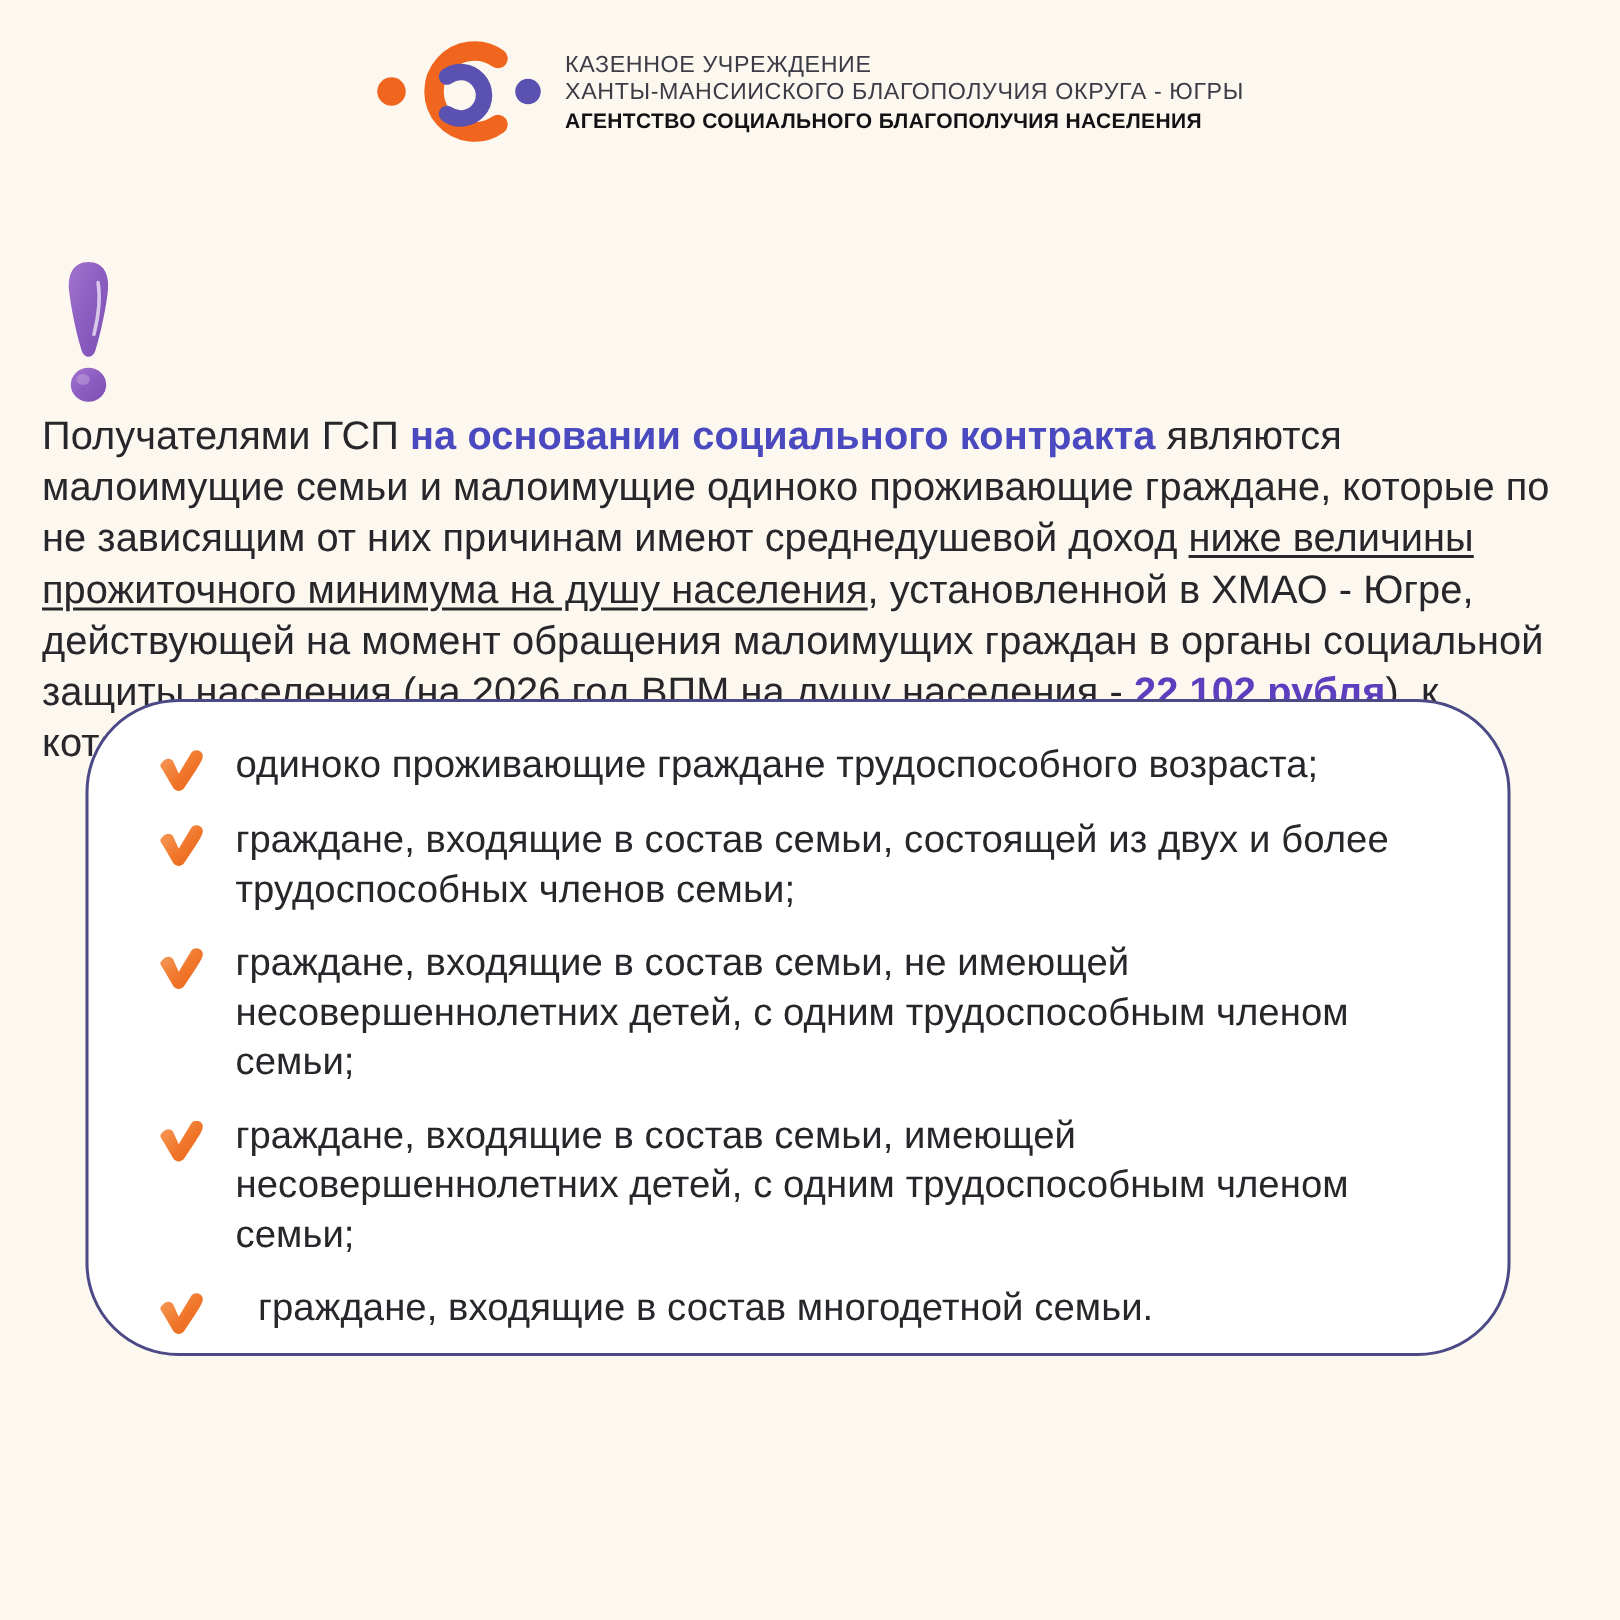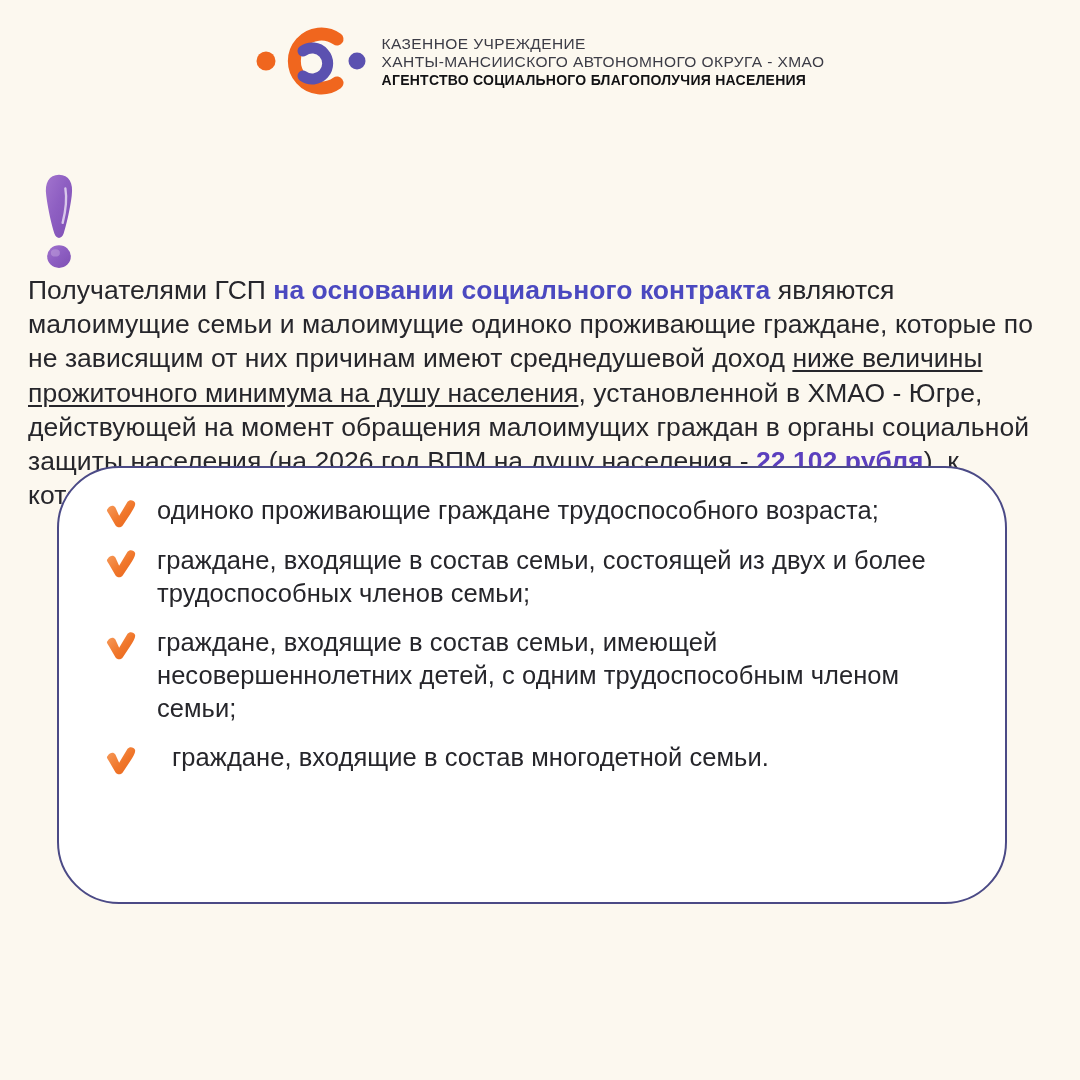--- a/index.html
+++ b/index.html
@@ -165,21 +165,21 @@
         <path d="M 81 15 A 27 27 0 1 0 81 59" fill="none" stroke="#F0661E" stroke-width="13" stroke-linecap="round"></path>
 
         <path d="M 47 27 A 15.5 15.5 0 1 1 47 52" fill="none" stroke="#5B51B0" stroke-width="11" stroke-linecap="round"></path>
 
         <circle cx="101" cy="37" r="8.5" fill="#5B51B0"></circle>
       </svg>
     </div>
 
     <div class="logo-text">
       <div class="logo-line1">КАЗЕННОЕ УЧРЕЖДЕНИЕ</div>
-      <div class="logo-line2">ХАНТЫ-МАНСИИСКОГО АВТОНОМНОГО ОКРУГА - ХМАО</div>
+      <div class="logo-line2">ХАНТЫ-МАНСИИСКОГО БЛАГОПОЛУЧИЯ ОКРУГА - ЮГРЫ</div>
       <div class="logo-line3">АГЕНТСТВО СОЦИАЛЬНОГО БЛАГОПОЛУЧИЯ НАСЕЛЕНИЯ</div>
     </div>
 
   </div>
 </div>
 
 <div class="intro">
 
   <div class="excl-wrap">
     <svg viewBox="0 0 44 110" width="40" height="100" aria-hidden="true">
@@ -223,20 +223,28 @@
 
     <li>
       <span class="check-wrap">
         <svg viewBox="0 0 34 30" width="32" height="28" aria-hidden="true">
           <path d="M3 9 C5 6 9 5 11 8 L15 17 L24 2 C26 -1 31 0 32 3 C33 6 30 10 27 15 L19 27 C17 30 13 30 11 27 L4 15 C2 12 1 11 3 9 Z" fill="url(#og1)"></path>
         </svg>
       </span>
       <span class="item-text">граждане, входящие в состав семьи, состоящей из двух и более трудоспособных членов семьи;</span>
     </li>
 
+    <li>
+      <span class="check-wrap">
+        <svg viewBox="0 0 34 30" width="32" height="28" aria-hidden="true">
+          <path d="M3 9 C5 6 9 5 11 8 L15 17 L24 2 C26 -1 31 0 32 3 C33 6 30 10 27 15 L19 27 C17 30 13 30 11 27 L4 15 C2 12 1 11 3 9 Z" fill="url(#og1)"></path>
+        </svg>
+      </span>
+      <span class="item-text">граждане, входящие в состав семьи, не имеющей несовершеннолетних детей, с одним трудоспособным членом семьи;</span>
+    </li>
 
     <li>
       <span class="check-wrap">
         <svg viewBox="0 0 34 30" width="32" height="28" aria-hidden="true">
           <path d="M3 9 C5 6 9 5 11 8 L15 17 L24 2 C26 -1 31 0 32 3 C33 6 30 10 27 15 L19 27 C17 30 13 30 11 27 L4 15 C2 12 1 11 3 9 Z" fill="url(#og1)"></path>
         </svg>
       </span>
       <span class="item-text">граждане, входящие в состав семьи, имеющей несовершеннолетних детей, с одним трудоспособным членом семьи;</span>
     </li>
 

